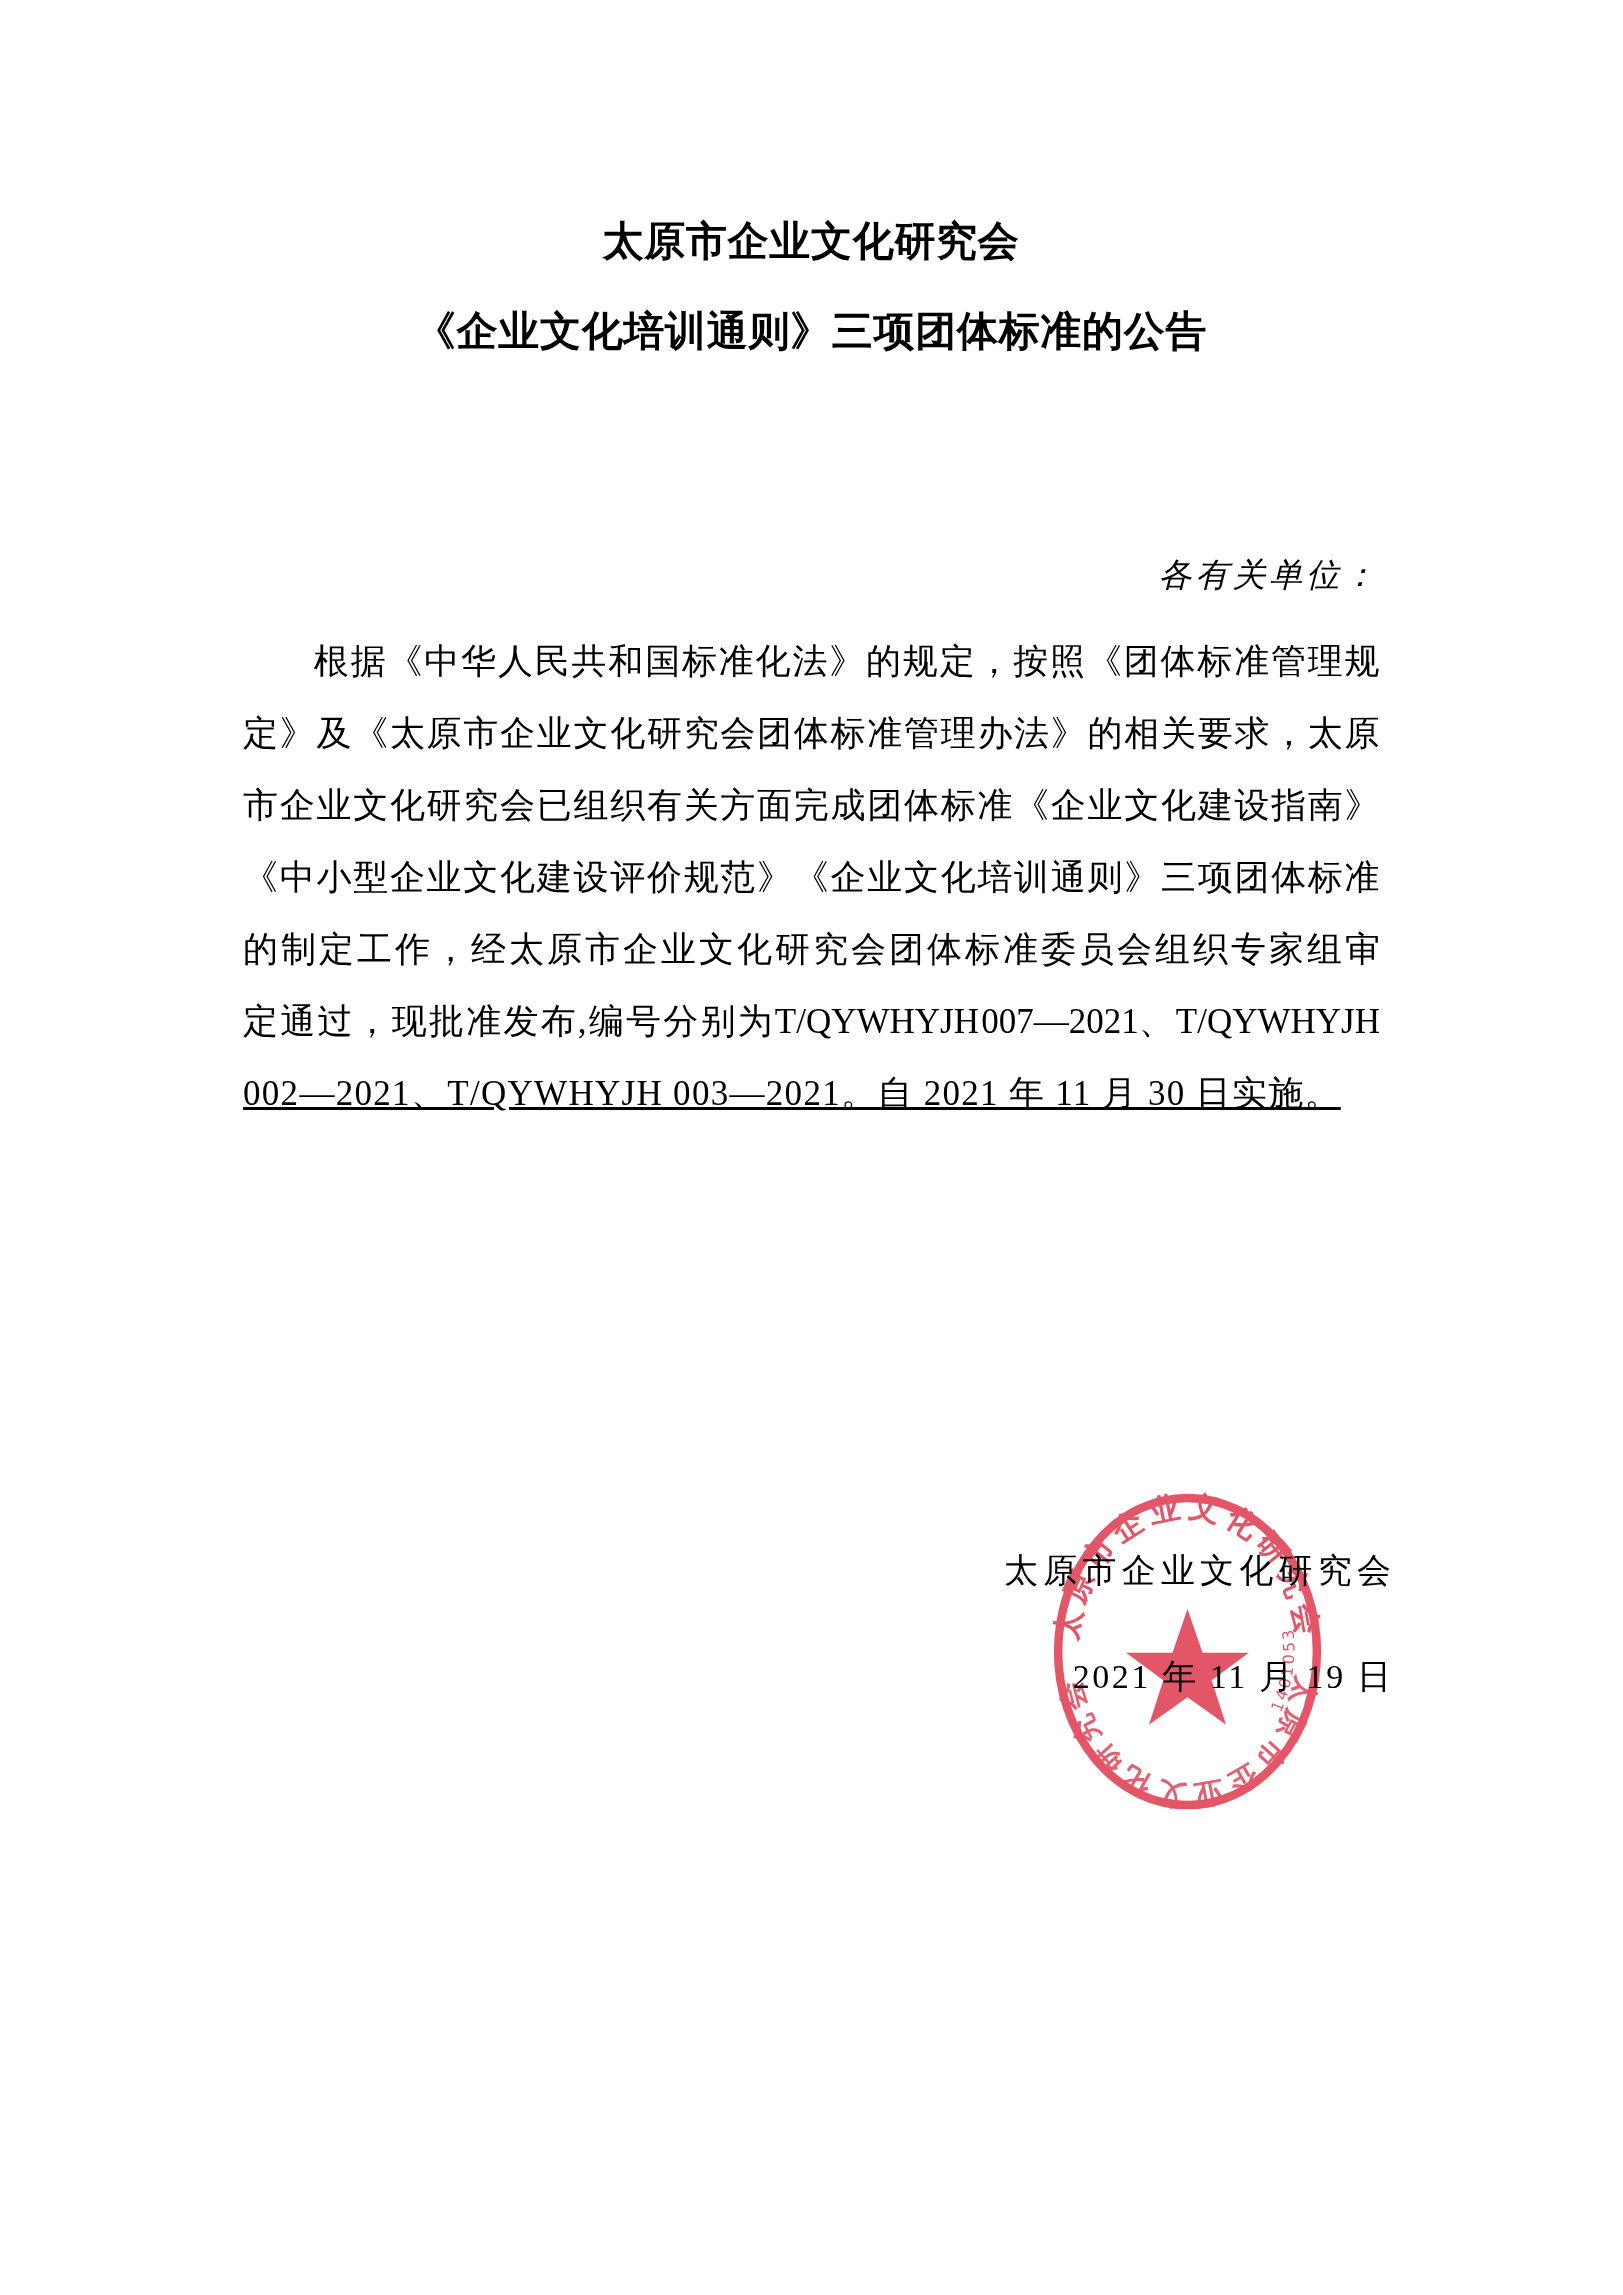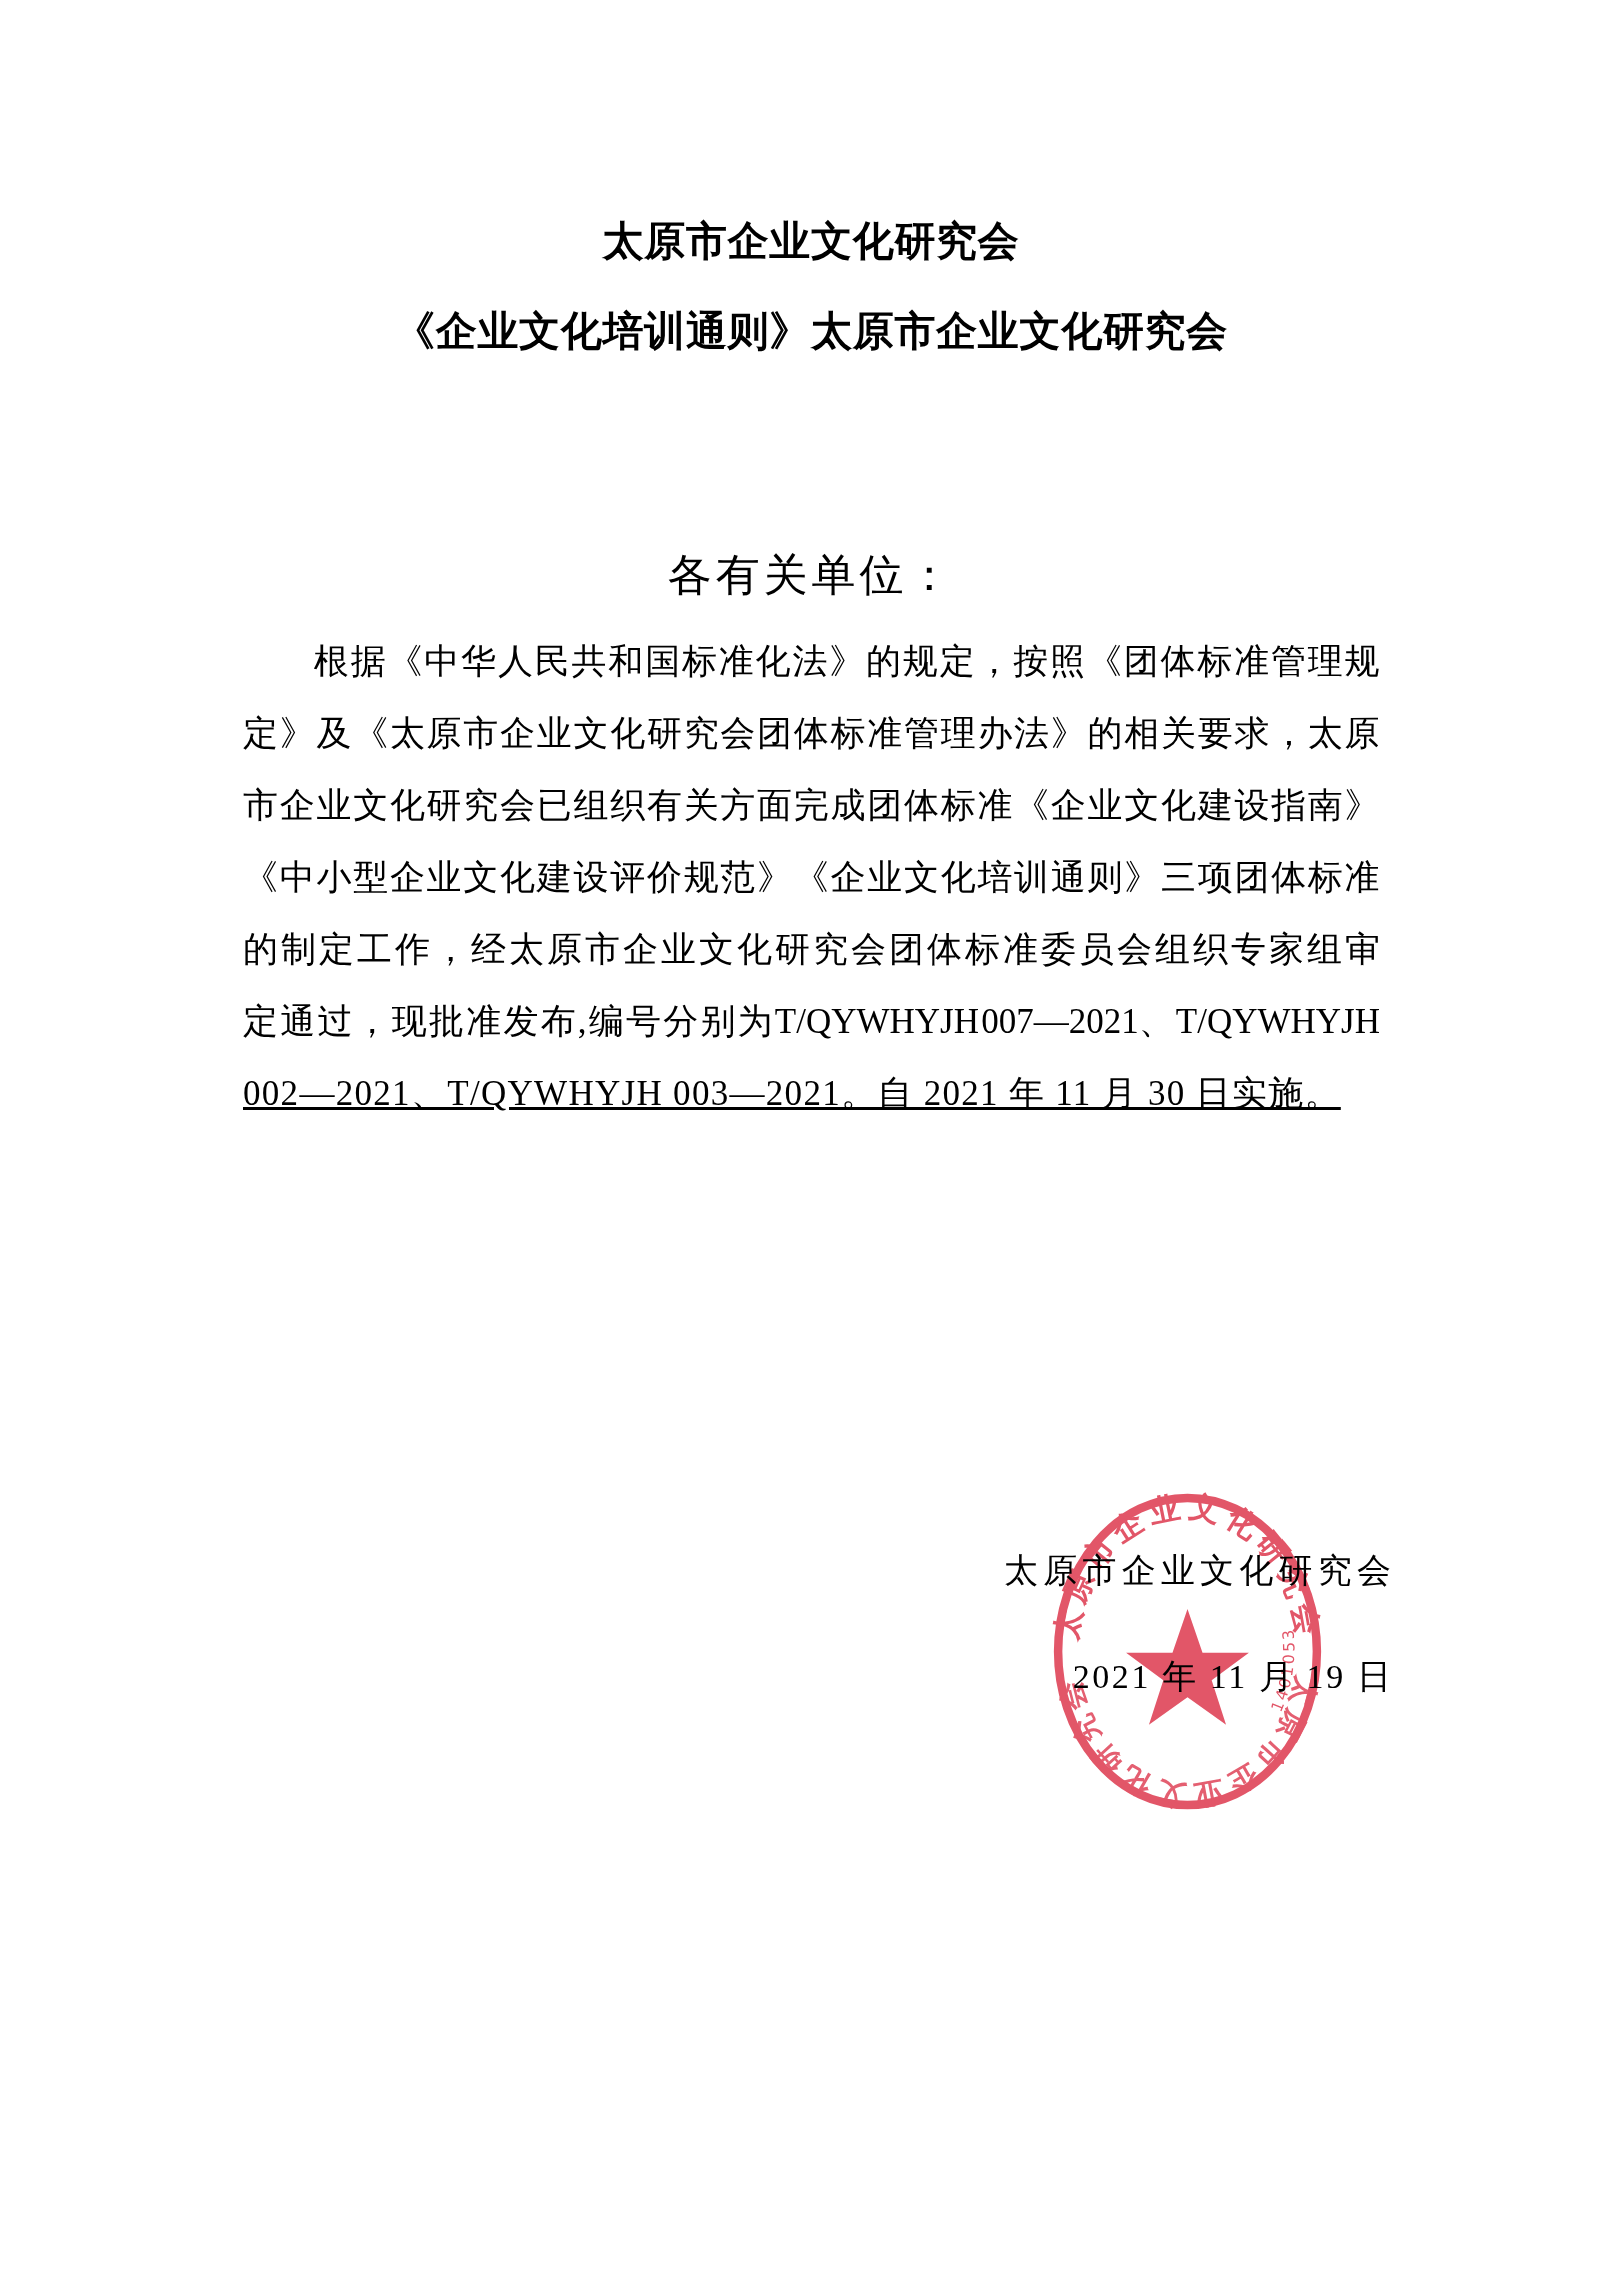--- a/index.html
+++ b/index.html
@@ -38,25 +38,26 @@
   }
 
   
   .body-block {
     position: absolute;
     left: 243px;
     top: 543px;
     width: 1137px;
   }
   .salutation {
-    font-size: 44px;
+    font-size: 33px;
     line-height: 65px;
     letter-spacing: 3.9px;
-    text-align: center;
+    text-align: right;
     margin-bottom: 18.3px;
+    font-style: italic;
   }
   .para {
     font-size: 35px;
     line-height: 72px;
     text-align: justify;
     text-align-last: left;
     letter-spacing: 0px;
   }
   .jline {
     display: flex;
@@ -110,21 +111,21 @@
   }
   .seal svg { display: block; width: 100%; height: 100%; }
 </style>
 </head>
 <body>
 
 <div class="page">
 
   <div class="title-block">
     <div class="title-line">太原市企业文化研究会</div>
-    <div class="title-line">《企业文化培训通则》太原市企业文化研究会</div>
+    <div class="title-line">《企业文化培训通则》三项团体标准的公告</div>
   </div>
 
   <div class="body-block">
 
     <div class="salutation">各有关单位：</div>
 
     <div class="para">
 
       <div class="jline">
         <span class="indent"></span>

